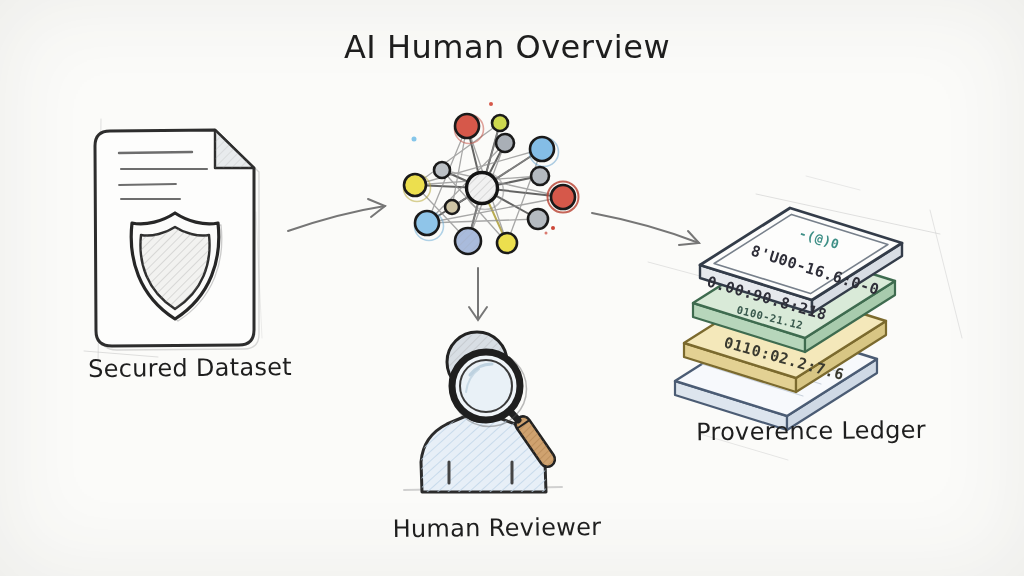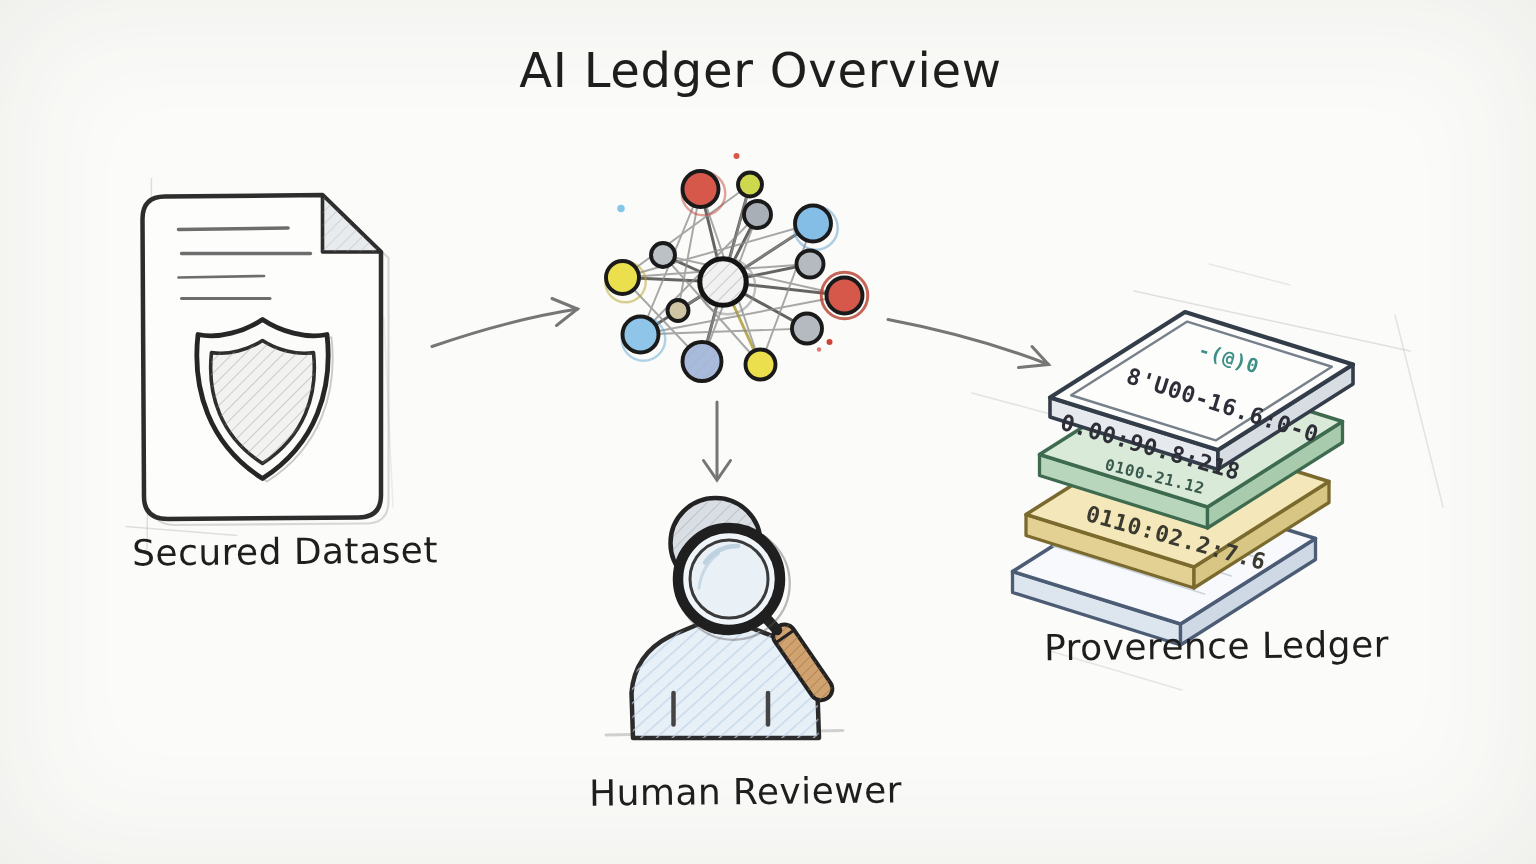--- a/index.html
+++ b/index.html
@@ -211,17 +211,17 @@
         <polygon points="812,300 902,243 902,256 812,313" fill="#d8dde4" stroke="#333c49" stroke-width="2.4"></polygon>
         <polygon points="790,208 902,243 812,300 700,265" stroke="#333c49" stroke-width="2.8" fill="#fdfdfc"></polygon>
         <polygon points="791.5,214.4 887.9,244.5 810.5,293.6 714.1,263.5" fill="none" stroke="#55606e" stroke-width="1.6" opacity=".8"></polygon>
         <text class="hash" x="798" y="237" font-size="13" letter-spacing="2" fill="#3e8f86" transform="rotate(17 798 237)">-(@)0</text>
         <text class="hash" x="750" y="255" font-size="15" fill="#2e2e38" transform="rotate(17.5 750 255)">8'U00-16.6:0-0</text>
         <text class="hash" x="706" y="286" font-size="15" fill="#2e2e38" transform="rotate(16 706 286)">0.00:90.8:218</text>
       </g>
     </g>
   </svg>
 
-  <div class="label title" style="left:507px;top:28px;">AI Ledger Overview</div>
+  <div class="label title" style="left:507px;top:28px;">AI Human Overview</div>
   <div class="label caption" style="left:190px;top:354px;">Secured Dataset</div>
   <div class="label caption" style="left:497px;top:514px;">Human Reviewer</div>
   <div class="label caption" style="left:811px;top:417px;">Proverence Ledger</div>
 </div>
 
 </body></html>

